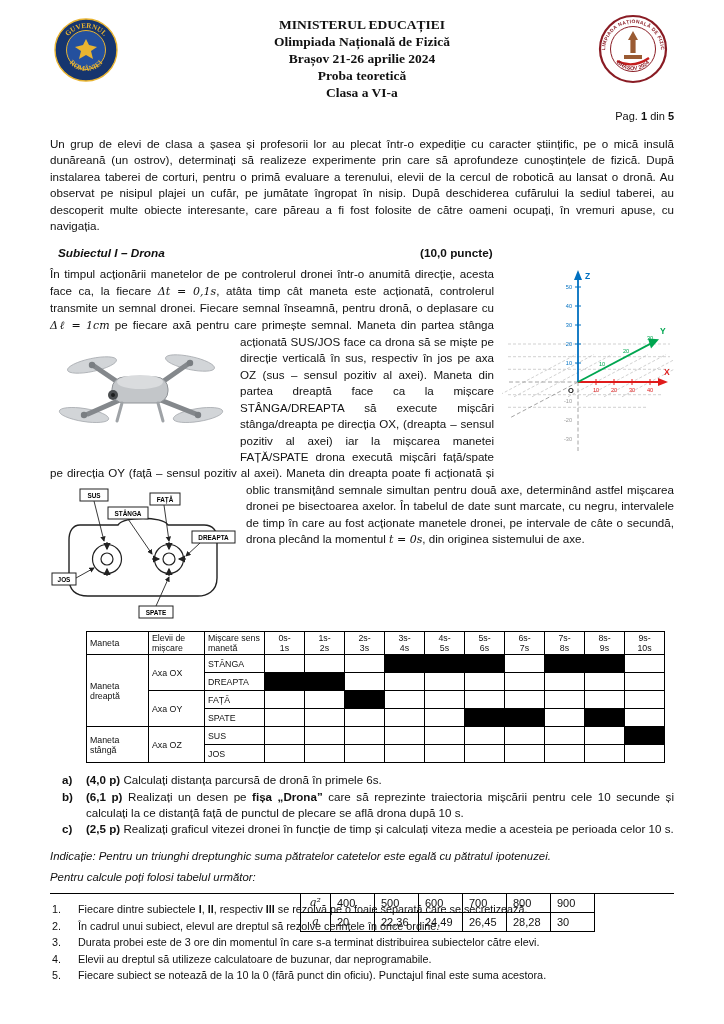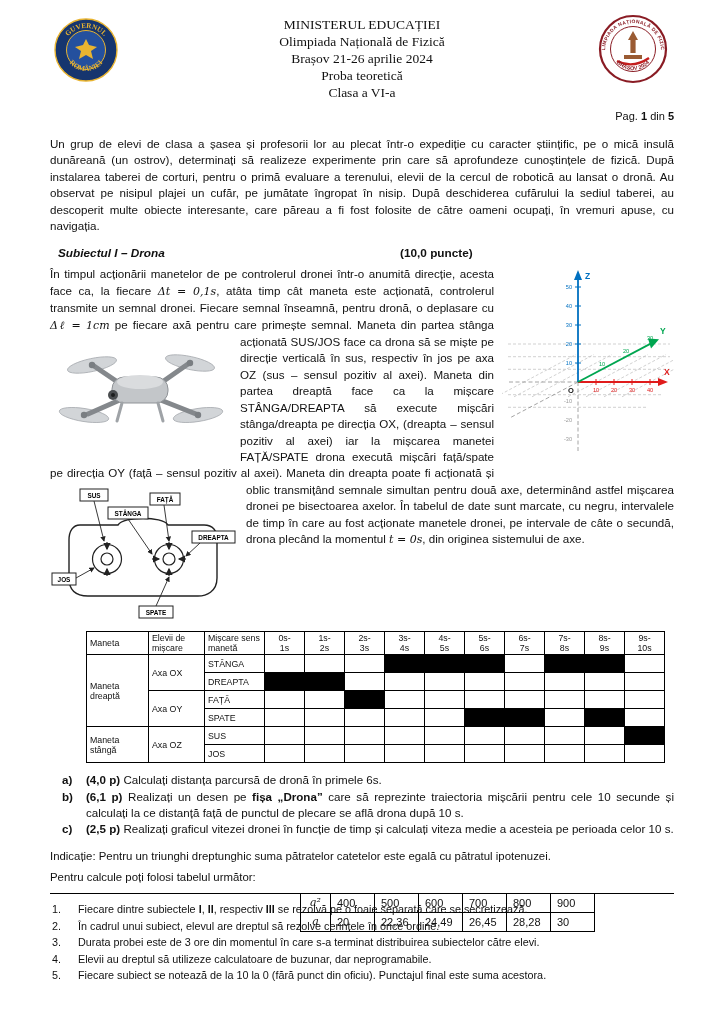--- a/index.html
+++ b/index.html
@@ -1,37 +1,37 @@
 <!DOCTYPE html>
 <html style="--axis-x: #e01b1b; --axis-y: #00a650; --axis-z: #0070c0; --grid: #bdbdbd; --table-fill: #000000; --logo-blue: #16356e; --logo-gold: #e9b430; --logo-red: #8a1c24;"><head>
 <meta charset="utf-8">
 <style>
   * { margin:0; padding:0; box-sizing:border-box; }
   html,body { background:#ffffff; }
   body { width:724px; height:1024px; font-family:"Liberation Sans",sans-serif; color:#111; }
   .page { position:relative; width:724px; height:1024px; padding:14px 50px 0 50px; overflow:hidden; background:#fff; }
   .b { font-weight:bold; }
-  .i { }
+  .i { font-style:italic; }
   .formula { font-family:"DejaVu Serif",serif; font-style:italic; font-size:11px; }
 
   
   .header { position:relative; min-height:92px; }
   .header-title { text-align:center; padding-top:2px; }
-  .header-title div { font-family:"Liberation Serif",serif; font-weight:normal; font-size:13.5px; line-height:17px; }
+  .header-title div { font-family:"Liberation Serif",serif; font-weight:bold; font-size:13.5px; line-height:17px; }
   .logo-left { position:absolute; left:4px; top:4px; width:64px; height:64px; }
   .logo-right { position:absolute; right:6px; top:0px; width:70px; height:70px; }
   .pagination { text-align:right; font-size:11px; margin-top:4px; height:14px; }
 
   
   .intro { font-size:11.6px; line-height:16.4px; text-align:justify; margin-top:12px; }
 
   
   .subject-heading { margin-top:12px; font-size:11.8px; font-weight:bold; position:relative; height:17px; }
   .subject-title { font-style:italic;margin-left:8px; }
-  .subject-points { position:absolute; left:350px; top:0; }
+  .subject-points { position:absolute; left:370px; top:0; }
   .subject-body { font-size:11.6px; line-height:16.4px; text-align:justify; margin-top:3px; }
   .float-right { float:right; margin:0 0 4px 8px; }
   .float-left { float:left; margin:3px 10px 4px 0; clear:left; }
   figure { display:block; }
 
   
   table.timeline { border-collapse:collapse; margin:10px 0 0 36px; clear:both; table-layout:fixed; }
   table.timeline th, table.timeline td { border:1px solid #000; font-size:8.8px; font-weight:normal; padding:1px 3px; vertical-align:middle; background:#fff; }
   table.timeline th.hc { text-align:left; }
   table.timeline th.ht { text-align:center; padding:1px 9px; }

